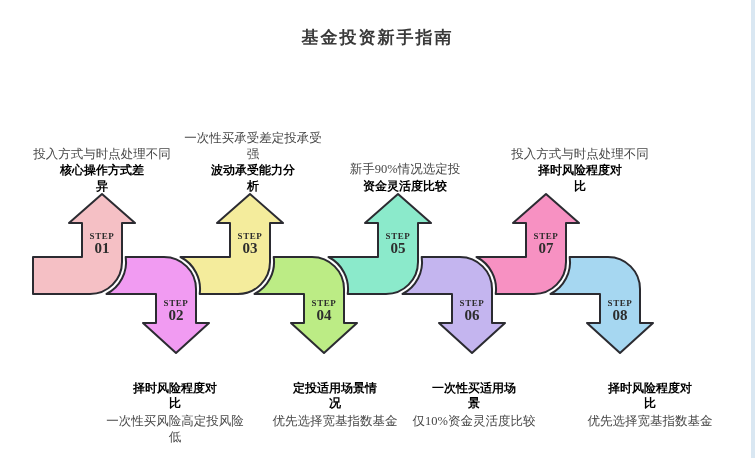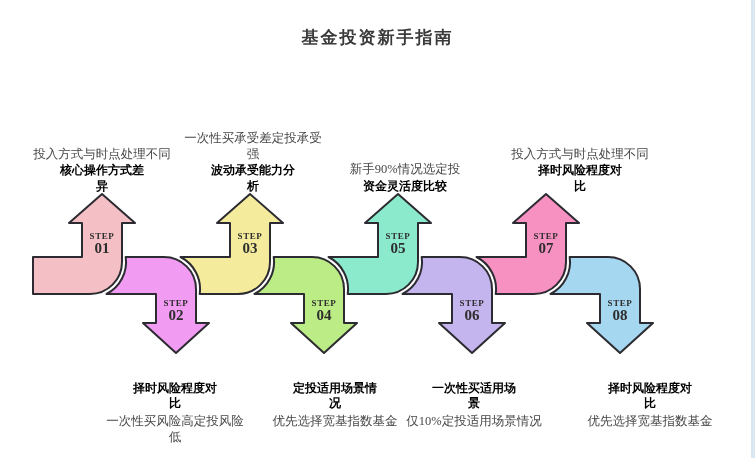--- a/index.html
+++ b/index.html
@@ -97,21 +97,21 @@
   <div class="lbl bot" style="left:80px">
     <div class="ttl">择时风险程度对比</div>
     <div class="dsc">一次性买风险高定投风险低</div>
   </div>
   <div class="lbl bot" style="left:240px">
     <div class="ttl">定投适用场景情况</div>
     <div class="dsc">优先选择宽基指数基金</div>
   </div>
   <div class="lbl bot" style="left:379px">
     <div class="ttl">一次性买适用场景</div>
-    <div class="dsc">仅10%定投适用场景情况</div>
+    <div class="dsc">仅10%资金灵活度比较</div>
   </div>
   <div class="lbl bot" style="left:555px">
     <div class="ttl">择时风险程度对比</div>
     <div class="dsc">优先选择宽基指数基金</div>
   </div>
 
   <div class="edge-strip"></div>
 </div>
 
 </body></html>

